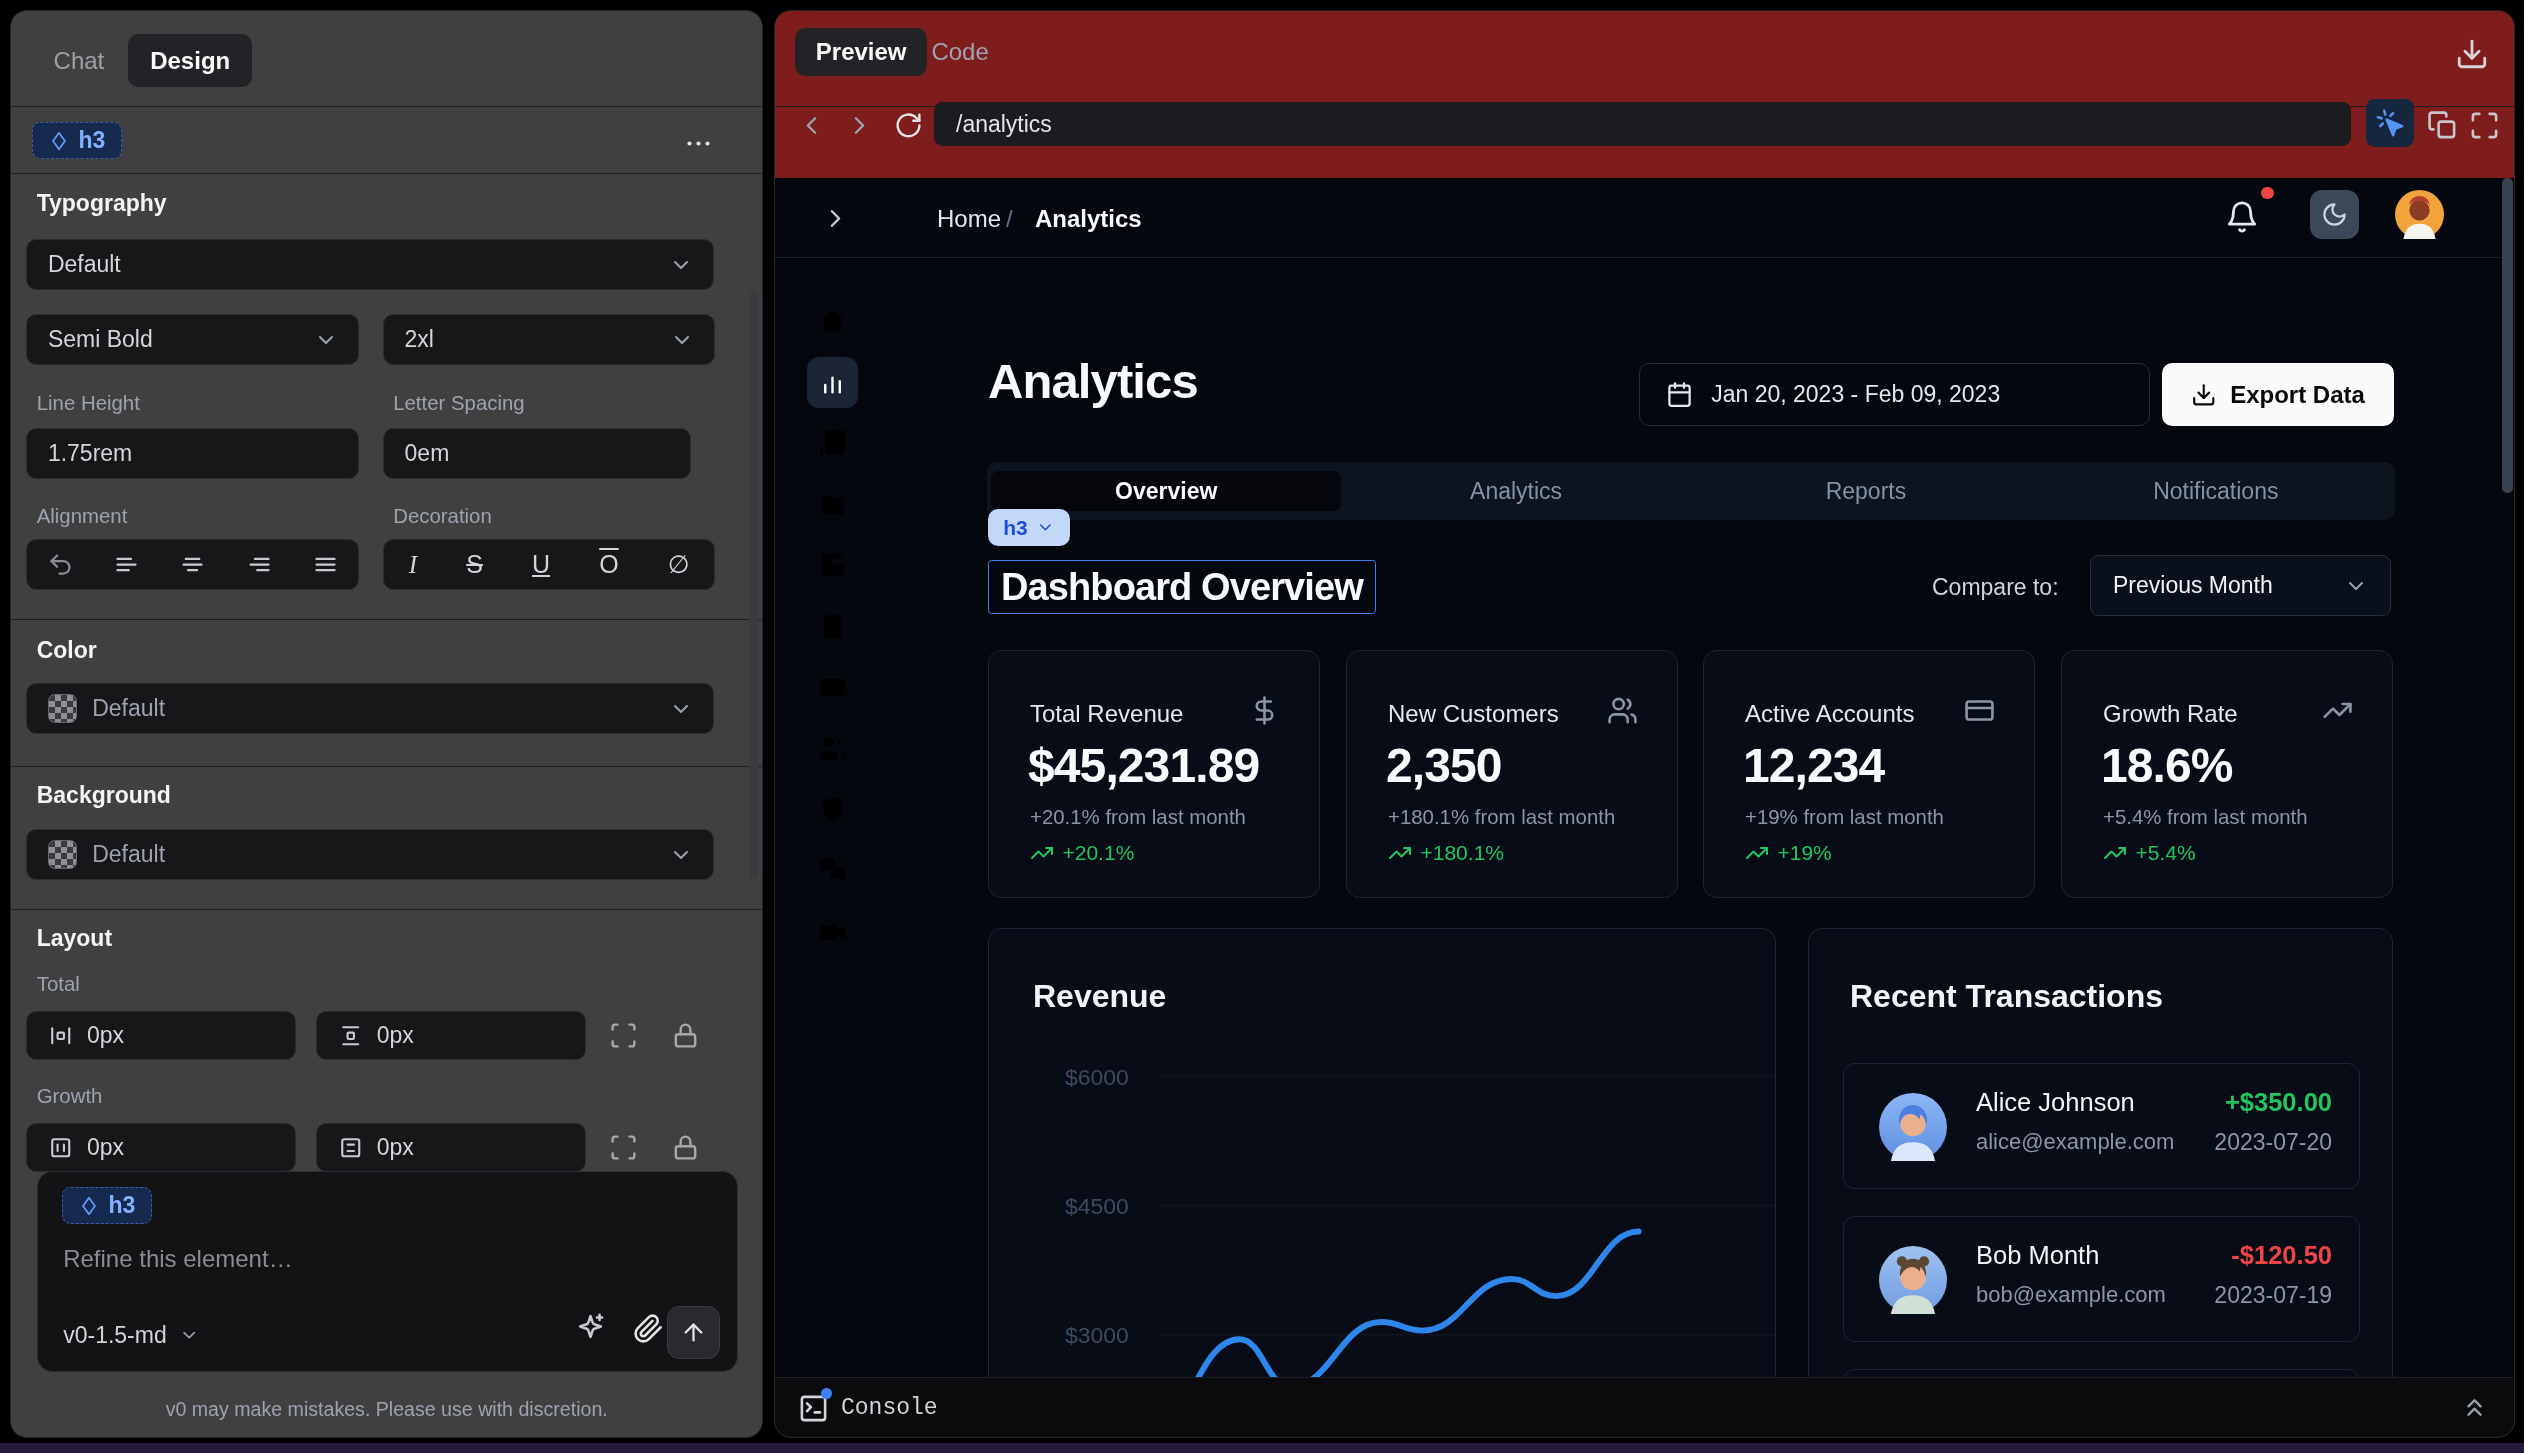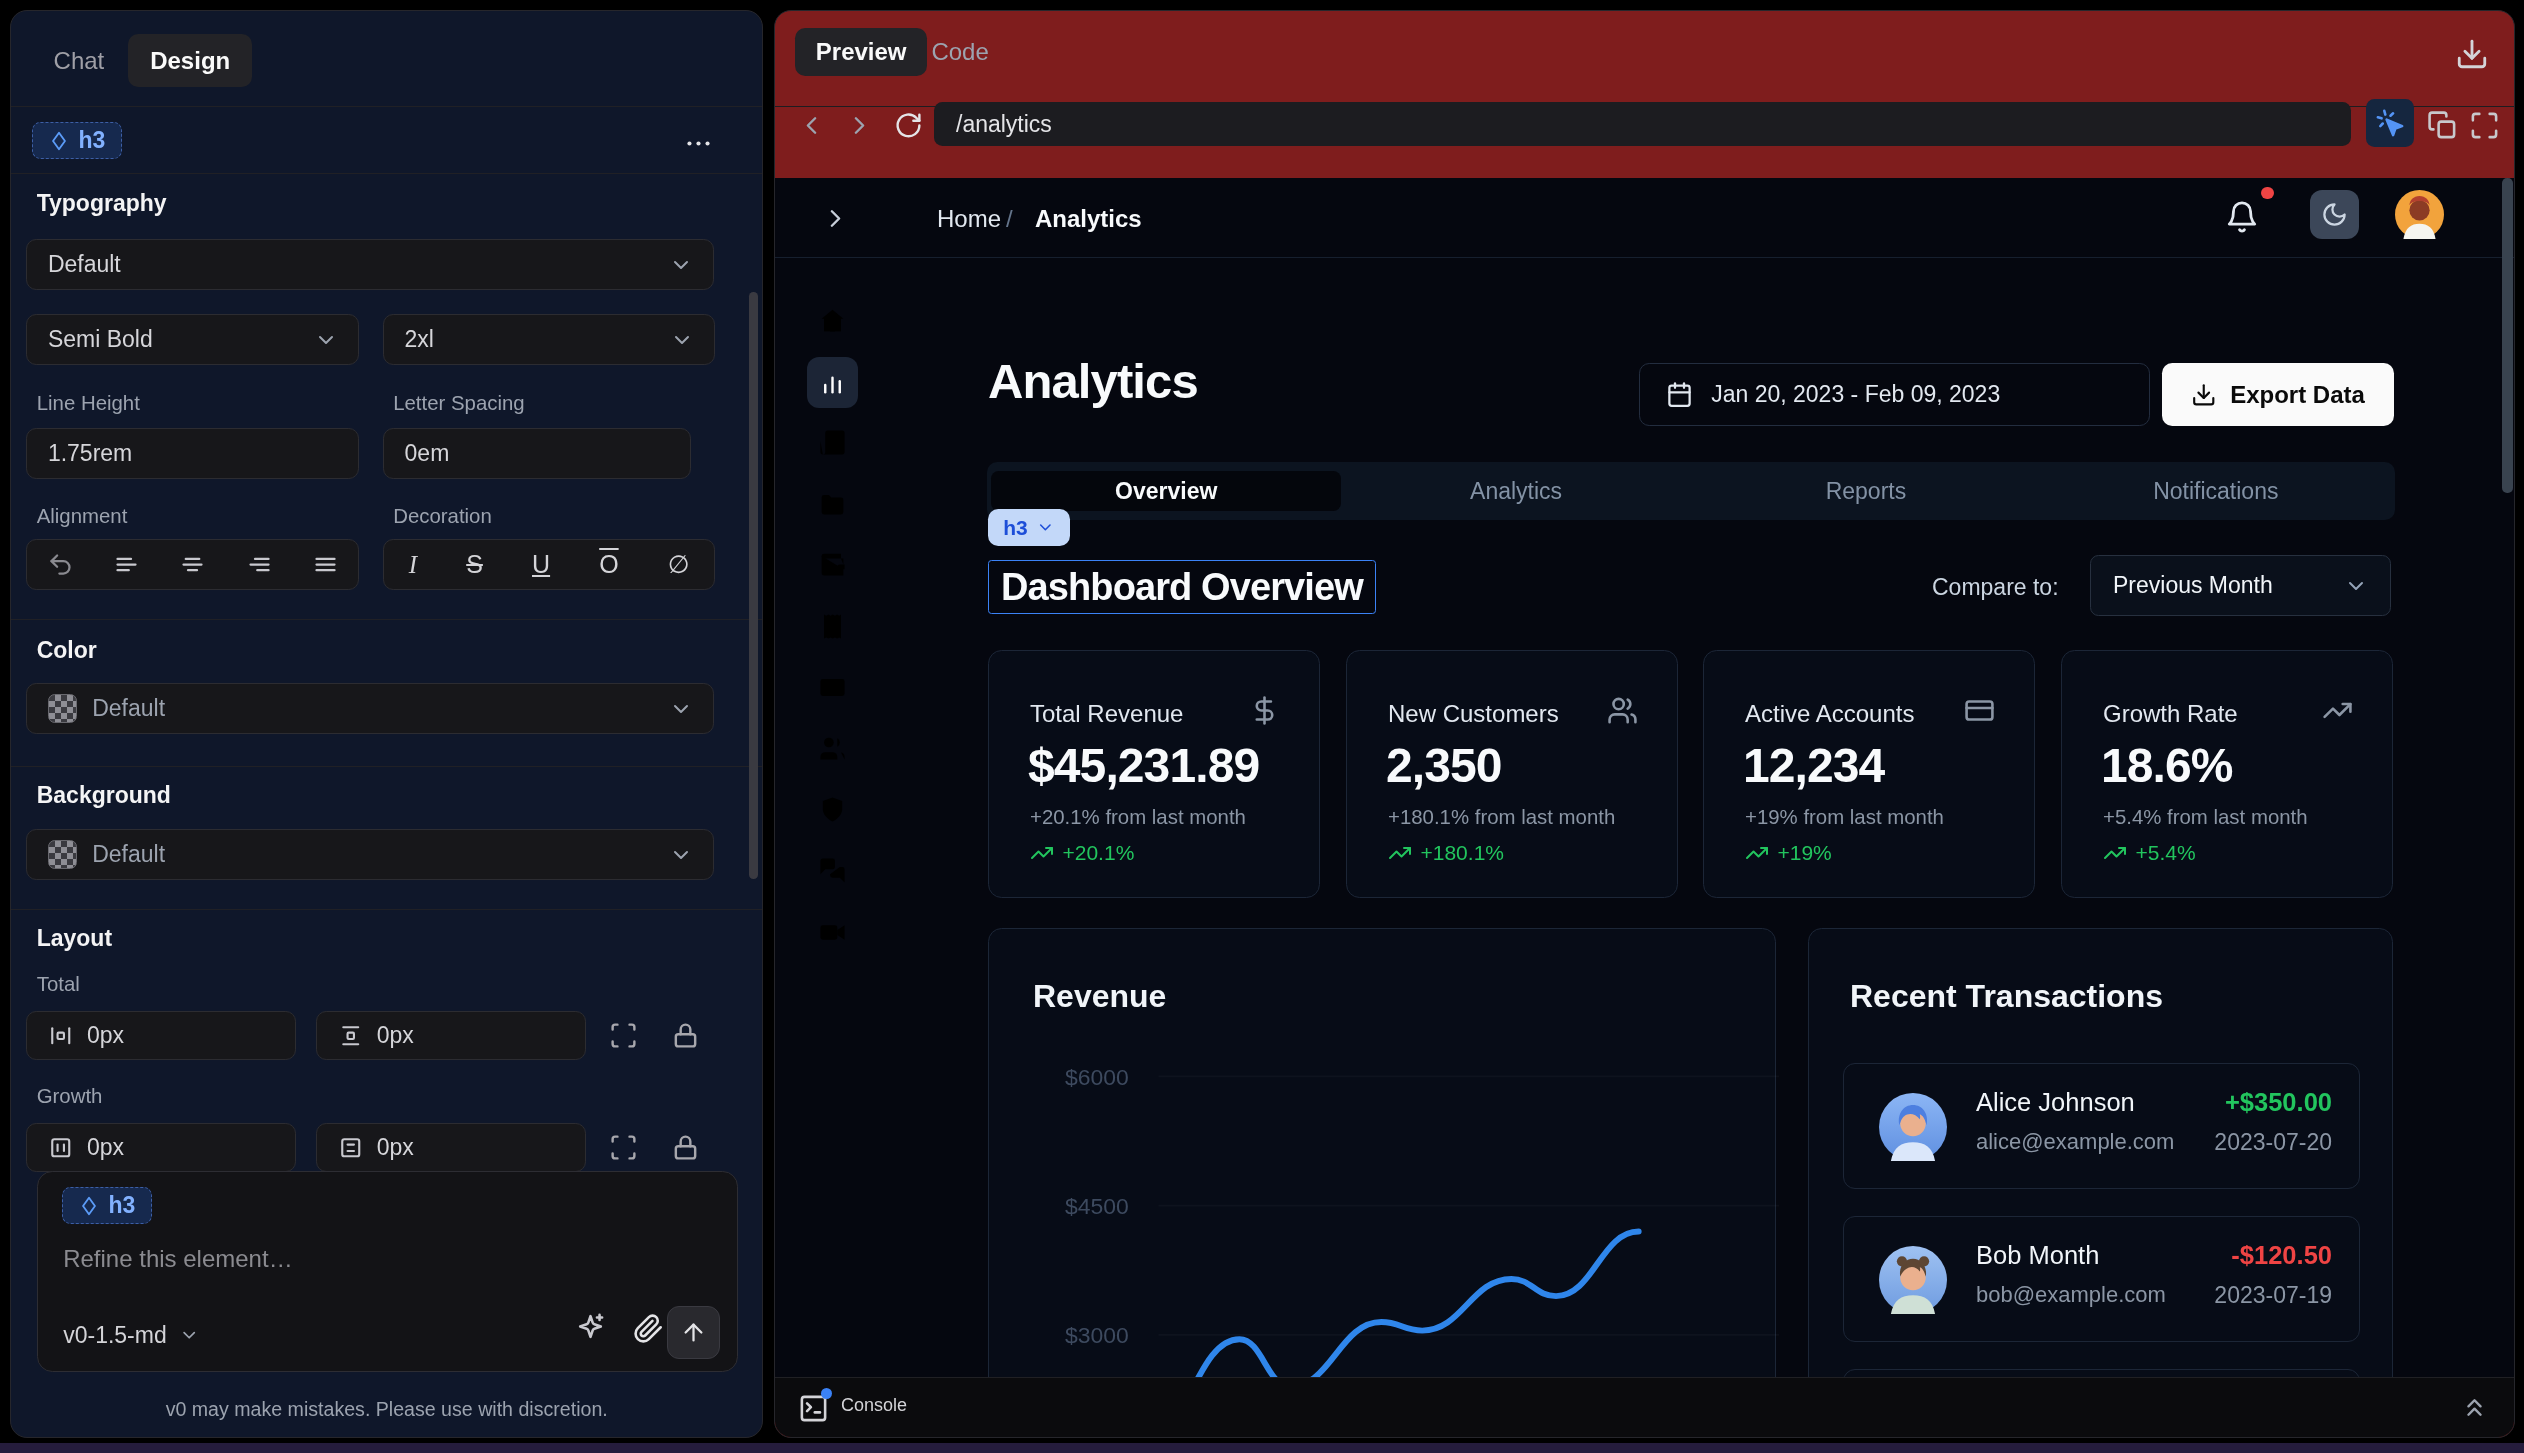--- a/index.html
+++ b/index.html
@@ -1,20 +1,20 @@
 <!DOCTYPE html>
 <html style="font-size:13.6px"><head>
 <meta charset="utf-8">
 <style>
   * { margin:0; padding:0; box-sizing:border-box; }
   html,body { background:#000; }
   body { font-family:"Liberation Sans","DejaVu Sans",sans-serif; color:#e4e4e7; }
   .stage { position:relative; width:2525px; height:1454px; background:#000; overflow:hidden; }
   .abs { position:absolute; }
-  .card { background:#0f172a; border:0.9px solid #26262b; border-radius:17px; }
+  .card { background:#404040; border:0.9px solid #26262b; border-radius:17px; }
   .divider { position:absolute; left:0; right:0; height:0.9px; background:#202025; }
   .ic { display:inline-block; line-height:0; }
   .ic svg { width:100%; height:100%; fill:none; stroke:currentColor; stroke-width:2; stroke-linecap:round; stroke-linejoin:round; }
 
   
   .lp-tab { position:absolute; top:23px; height:53px; display:flex; align-items:center; justify-content:center; font-size:24px; color:#9f9fa6; border-radius:10.2px; padding:0 22px; }
   .lp-tab.active { background:#232327; color:#fafafa; font-weight:600; }
   .el-badge { position:absolute; display:flex; align-items:center; gap:8.5px; background:#16294e; border:0.9px dashed #3d5fa6; border-radius:8.5px; color:#82b1ff; font-size:23px; font-weight:600; padding:0 15.3px; }
   .section-label { position:absolute; font-size:23px; font-weight:600; color:#f4f4f5; }
   .sub-label { position:absolute; font-size:20.4px; color:#9ca3af; }
@@ -558,21 +558,21 @@
       </div>
     </div>
 
     <div class="abs" style="left:0; top:1366px; width:100%; height:61px; background:#0b0b0d; border-top:0.9px solid #202024;">
       <span class="ic" style="position:absolute; left:23px; top:15.3px; width:31px; height:31px; color:#d4d4d8;"><svg viewBox="0 0 24 24">
             <rect x="3" y="3" width="18" height="18" rx="2"></rect>
             <path d="m7 8 3 3-3 3"></path>
             <path d="M13 15h4"></path>
           </svg></span>
       <span class="abs" style="left:46px; top:10.2px; width:11px; height:11px; border-radius:50%; background:#3b82f6;"></span>
-      <span class="abs" style="left:66px; top:17px; font-size:18px; color:#d4d4d8;">Console</span>
+      <span class="abs" style="left:66px; top:17px; font-size:23px; color:#d4d4d8;font-family:Liberation Mono, monospace;">Console</span>
       <span class="ic" style="position:absolute; right:25.5px; top:15.3px; width:29px; height:29px; color:#9ca3af;"><svg viewBox="0 0 24 24">
             <polyline points="17 11 12 6 7 11"></polyline>
             <polyline points="17 18 12 13 7 18"></polyline>
           </svg></span>
     </div>
   </section>
 
   <div class="abs" style="left:0; bottom:0; width:100%; height:11px; background:#251c3c;"></div>
 </div>
 

